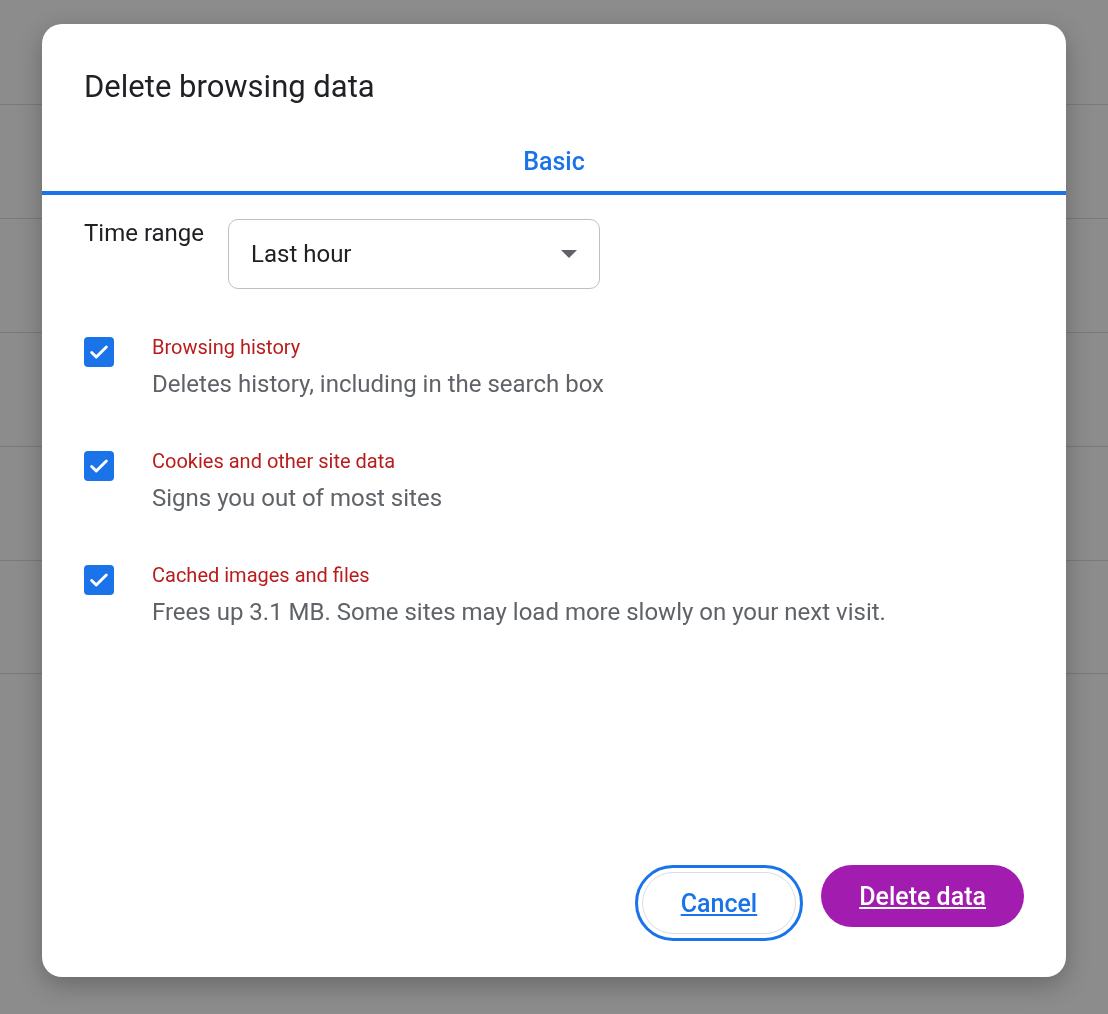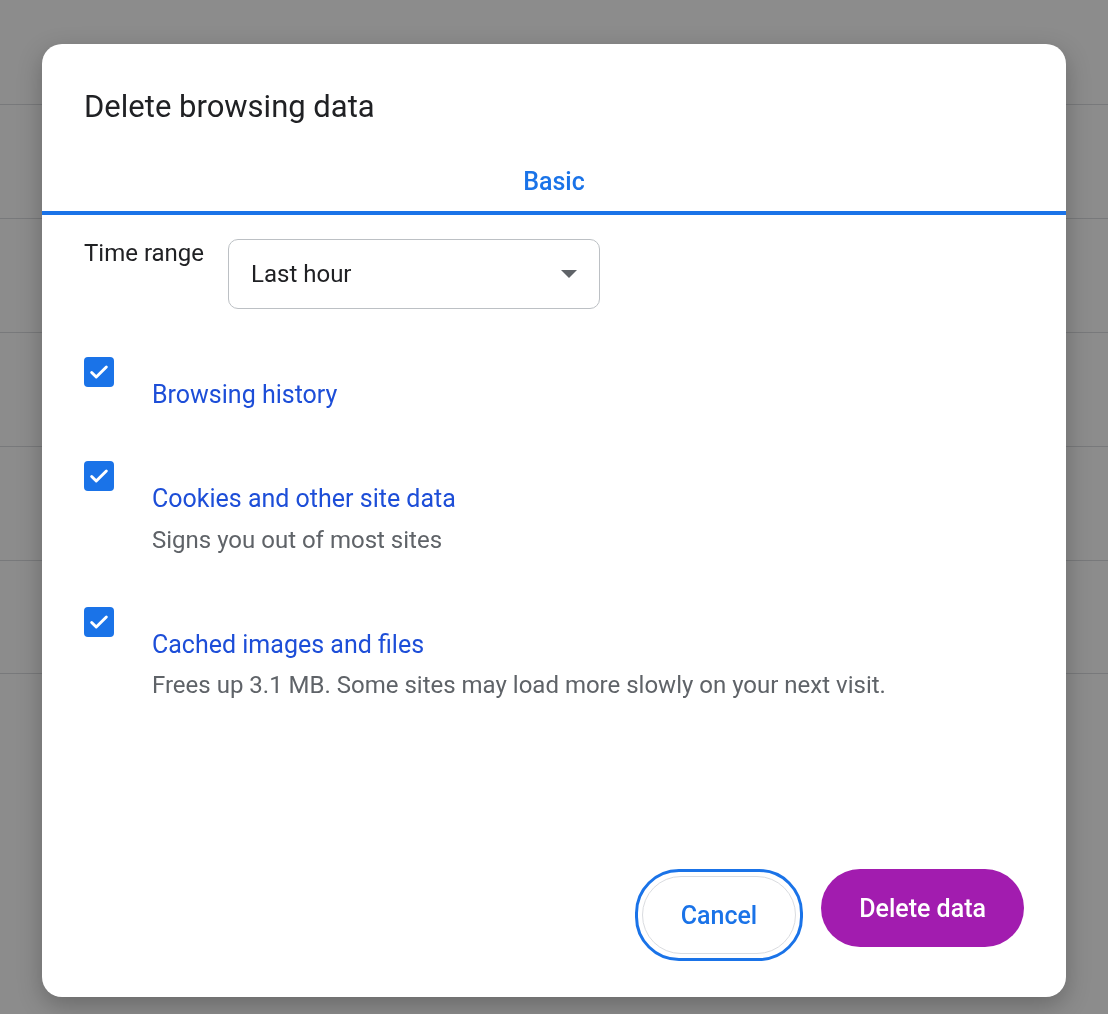--- a/index.html
+++ b/index.html
@@ -25,21 +25,21 @@
   .bg-row .t1 { font-size: 24px; color: #202124; line-height: 1.6; }
   .bg-row .t2 { font-size: 24px; color: #5f6368; line-height: 1.6; }
   .overlay-dim {
     position: absolute; inset: 0;
     background: rgba(0,0,0,0.45);
   }
 
   
   .dialog {
     position: absolute;
-    left: 42px; top: 44px;
+    left: 42px; top: 24px;
     width: 1024px; height: 953px;
     background: #fff;
     border-radius: 20px;
     box-shadow: 0 8px 24px rgba(0,0,0,0.25);
     display: flex; flex-direction: column;
     overflow: hidden;
   }
 
   .dialog-title {
     font-size: 31px;
@@ -119,48 +119,48 @@
     width: 30px; height: 30px;
     border-radius: 4px;
     background: #1a73e8;
     flex: 0 0 30px;
     margin-top: 4px;
     display: flex; align-items: center; justify-content: center;
     cursor: pointer;
   }
   .checkbox svg { width: 22px; height: 22px; display: block; }
   .check-text .title {
-    font-size: 25px;
-    color: #1d4ed8;
+    font-size: 20px;
+    color: #b91c1c;
     line-height: 1.45;
-    margin-top: 24px;
   }
   .check-text .desc {
     font-size: 24px;
     color: #5f6368;
     line-height: 1.55;
     margin-top: 4px;
   }
 
   .footer {
     display: flex;
     justify-content: flex-end;
     gap: 18px;
     padding: 0 42px 36px 42px;
   }
   .btn {
-    height: 78px;
+    height: 62px;
     border-radius: 40px;
     font-size: 25px;
     font-weight: 500;
     padding: 0 38px;
     display: inline-flex; align-items: center; justify-content: center;
     cursor: pointer;
     border: none;
     font-family: inherit;
+    text-decoration: underline;
   }
   .btn-secondary-wrap {
     border: 3px solid #1a73e8;
     border-radius: 44px;
     padding: 4px;
   }
   .btn-secondary {
     background: #fff;
     color: #1a73e8;
     border: 1px solid #dadce0;
@@ -225,20 +225,21 @@
     </div>
 
     <div class="check-row">
       <div class="checkbox">
         <svg viewBox="0 0 24 24">
             <path d="M4 12.5l5 5L20 6.5" fill="none" stroke="#fff" stroke-width="3.2" stroke-linecap="round" stroke-linejoin="round"></path>
           </svg>
       </div>
       <div class="check-text">
         <div class="title">Browsing history</div>
+        <div class="desc">Deletes history, including in the search box</div>
       </div>
     </div>
 
     <div class="check-row">
       <div class="checkbox">
         <svg viewBox="0 0 24 24">
             <path d="M4 12.5l5 5L20 6.5" fill="none" stroke="#fff" stroke-width="3.2" stroke-linecap="round" stroke-linejoin="round"></path>
           </svg>
       </div>
       <div class="check-text">

